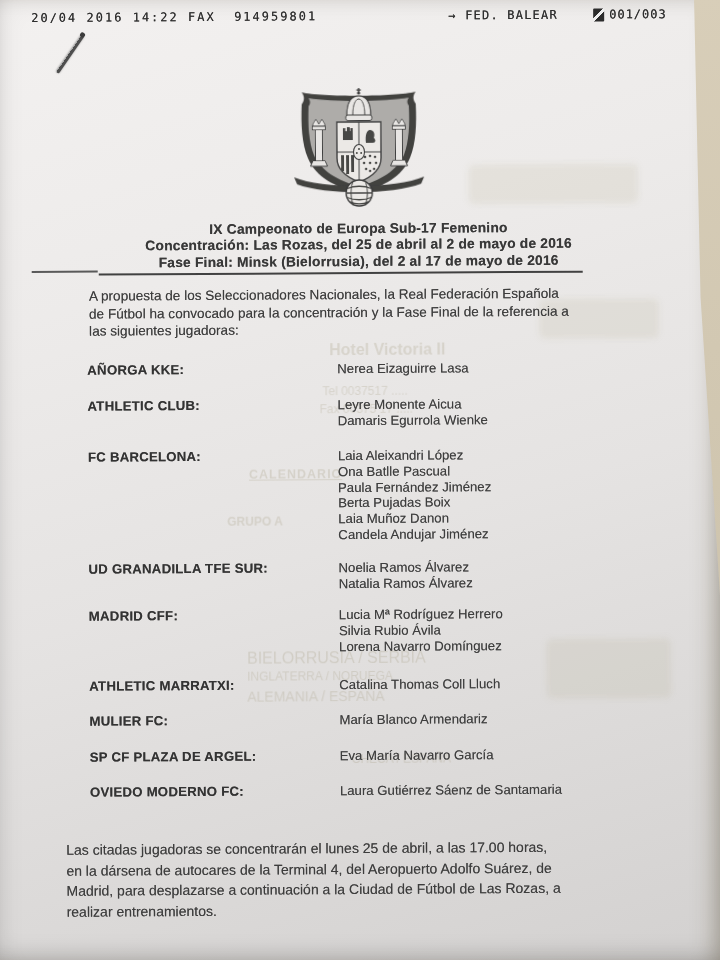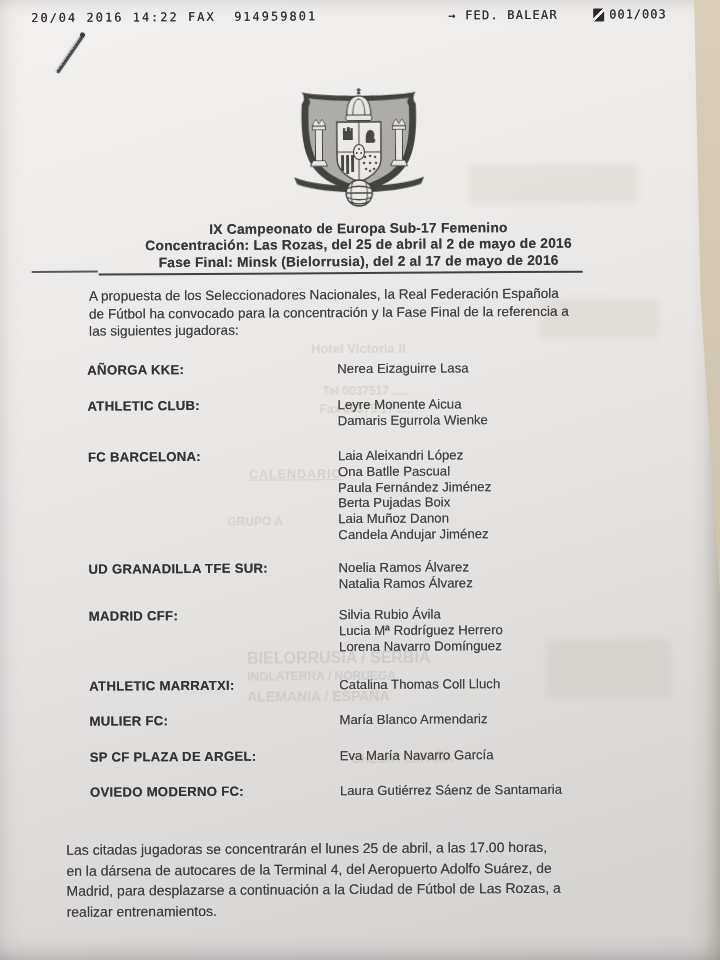--- a/index.html
+++ b/index.html
@@ -55,40 +55,40 @@
 
   
   .roster{position:absolute;left:88px;top:361px;width:570px;font-size:13.2px;line-height:15.9px;}
   .sec{display:flex;}
   .club{width:250px;font-weight:bold;color:#333;letter-spacing:.25px;text-shadow:0 0 .6px rgba(40,40,40,.6);}
   .players{display:flex;flex-direction:column;color:#3e3e3e;text-shadow:0 0 .5px rgba(55,55,55,.6);}
   .mb20{margin-bottom:20px}.mb19{margin-bottom:19px}.mb17{margin-bottom:17px}
   .mb15{margin-bottom:15px}.mb22{margin-bottom:22px}
 
   
-  .ghost{position:absolute;color:#7d7146;opacity:.17;filter:blur(.5px);white-space:nowrap;font-weight:bold;}
+  .ghost{position:absolute;color:#7d7146;opacity:.17;filter:blur(.5px);white-space:nowrap;}
   .gh-bold{font-weight:bold;}
   .gh-ul{text-decoration:underline;letter-spacing:1px;}
   .blob{position:absolute;background:rgba(150,138,92,.10);filter:blur(3px);border-radius:6px;}
 </style>
 </head>
 <body>
 
 <div class="paper">
   <div class="content">
 
     <span class="faxline fax-left">20/04 2016 14:22 FAX  914959801</span>
     <span class="faxline fax-arrow">→</span>
     <span class="faxline fax-to">FED. BALEAR</span>
     <span class="fax-icon"></span>
     <span class="faxline fax-count">001/003</span>
 
     <div class="pen"></div>
 
-    <div class="ghost gh-bold" style="left:312px;top:341px;font-size:13px">Hotel Victoria II</div>
+    <div class="ghost gh-bold" style="left:330px;top:341px;font-size:16px">Hotel Victoria II</div>
     <div class="ghost" style="left:323px;top:384px;font-size:12px">Tel 0037517 .....</div>
     <div class="ghost" style="left:320px;top:402px;font-size:12px">Fax 00375 17 .....</div>
     <div class="ghost gh-bold gh-ul" style="left:249px;top:467px;font-size:12.5px">CALENDARIO</div>
     <div class="ghost gh-bold" style="left:227px;top:514px;font-size:12px">GRUPO A</div>
     <div class="ghost" style="left:246px;top:649px;font-size:16px">BIELORRUSIA / SERBIA</div>
     <div class="ghost" style="left:246px;top:669px;font-size:12px">INGLATERRA / NORUEGA</div>
     <div class="ghost" style="left:246px;top:688px;font-size:14px">ALEMANIA / ESPAÑA</div>
     <div class="ghost" style="left:350px;top:752px;font-size:12px">CHECA / ESPAÑA</div>
     <div class="blob" style="left:470px;top:165px;width:170px;height:40px"></div>
     <div class="blob" style="left:540px;top:300px;width:120px;height:40px"></div>
@@ -198,22 +198,22 @@
       <div class="sec mb15">
         <div class="club">UD GRANADILLA TFE SUR:</div>
         <div class="players">
           <div>Noelia Ramos Álvarez</div>
           <div>Natalia Ramos Álvarez</div>
         </div>
       </div>
       <div class="sec mb22">
         <div class="club">MADRID CFF:</div>
         <div class="players">
+          <div>Lucia Mª Rodríguez Herrero</div>
           <div>Silvia Rubio Ávila</div>
-          <div>Lucia Mª Rodríguez Herrero</div>
           <div>Lorena Navarro Domínguez</div>
         </div>
       </div>
       <div class="sec mb19">
         <div class="club">ATHLETIC MARRATXI:</div>
         <div class="players">
             <div>Catalina Thomas Coll Lluch</div>
           </div>
       </div>
       <div class="sec mb20">

